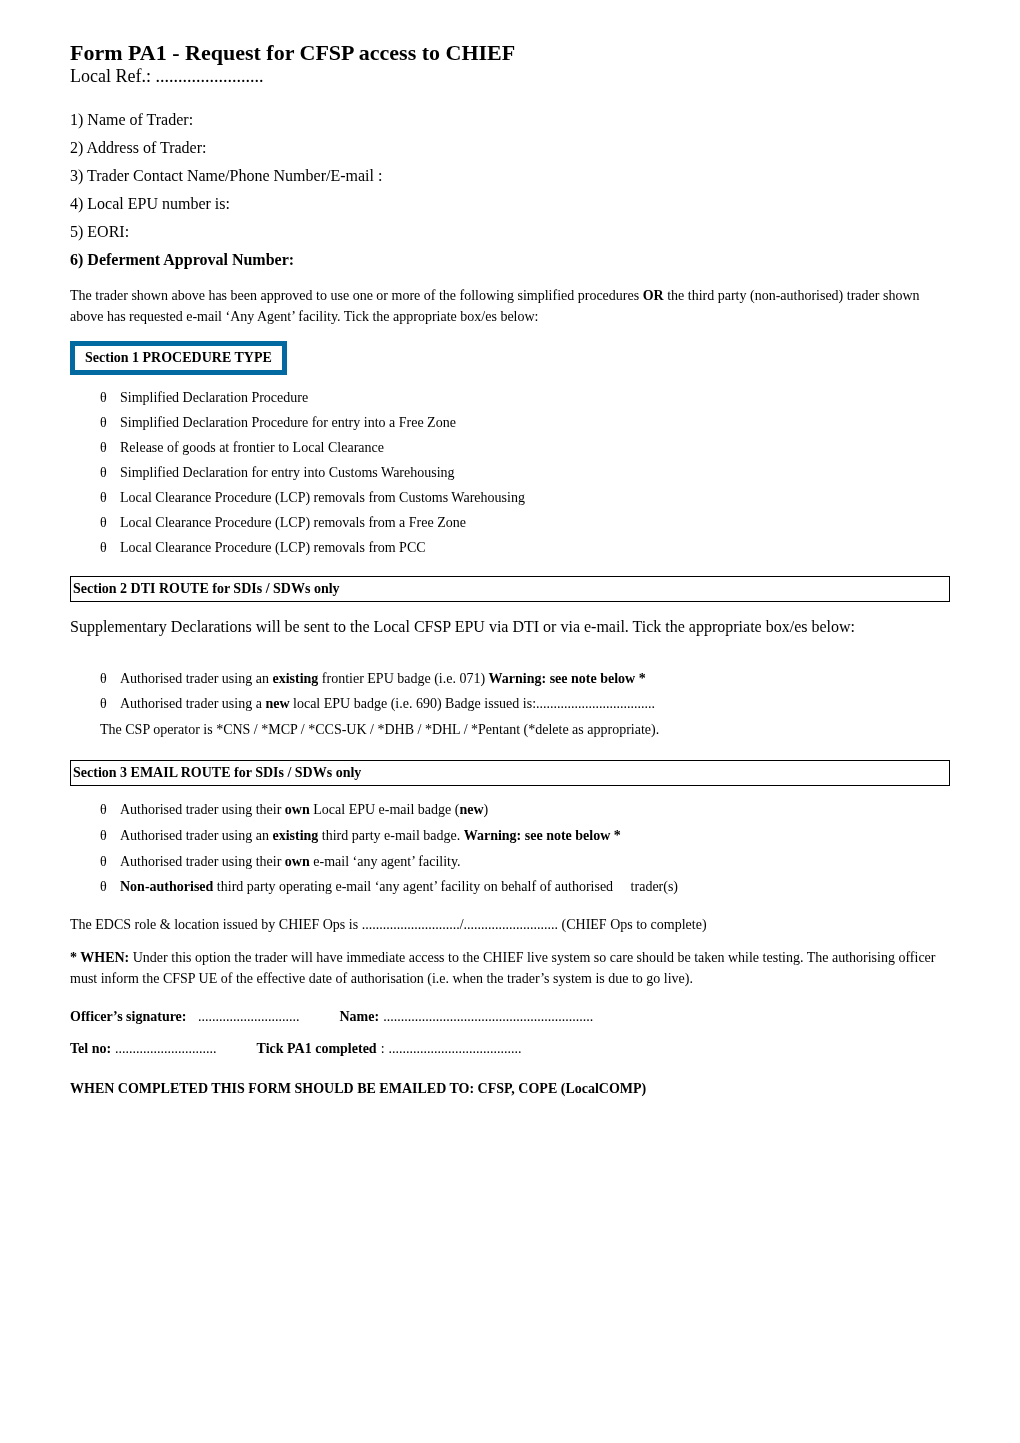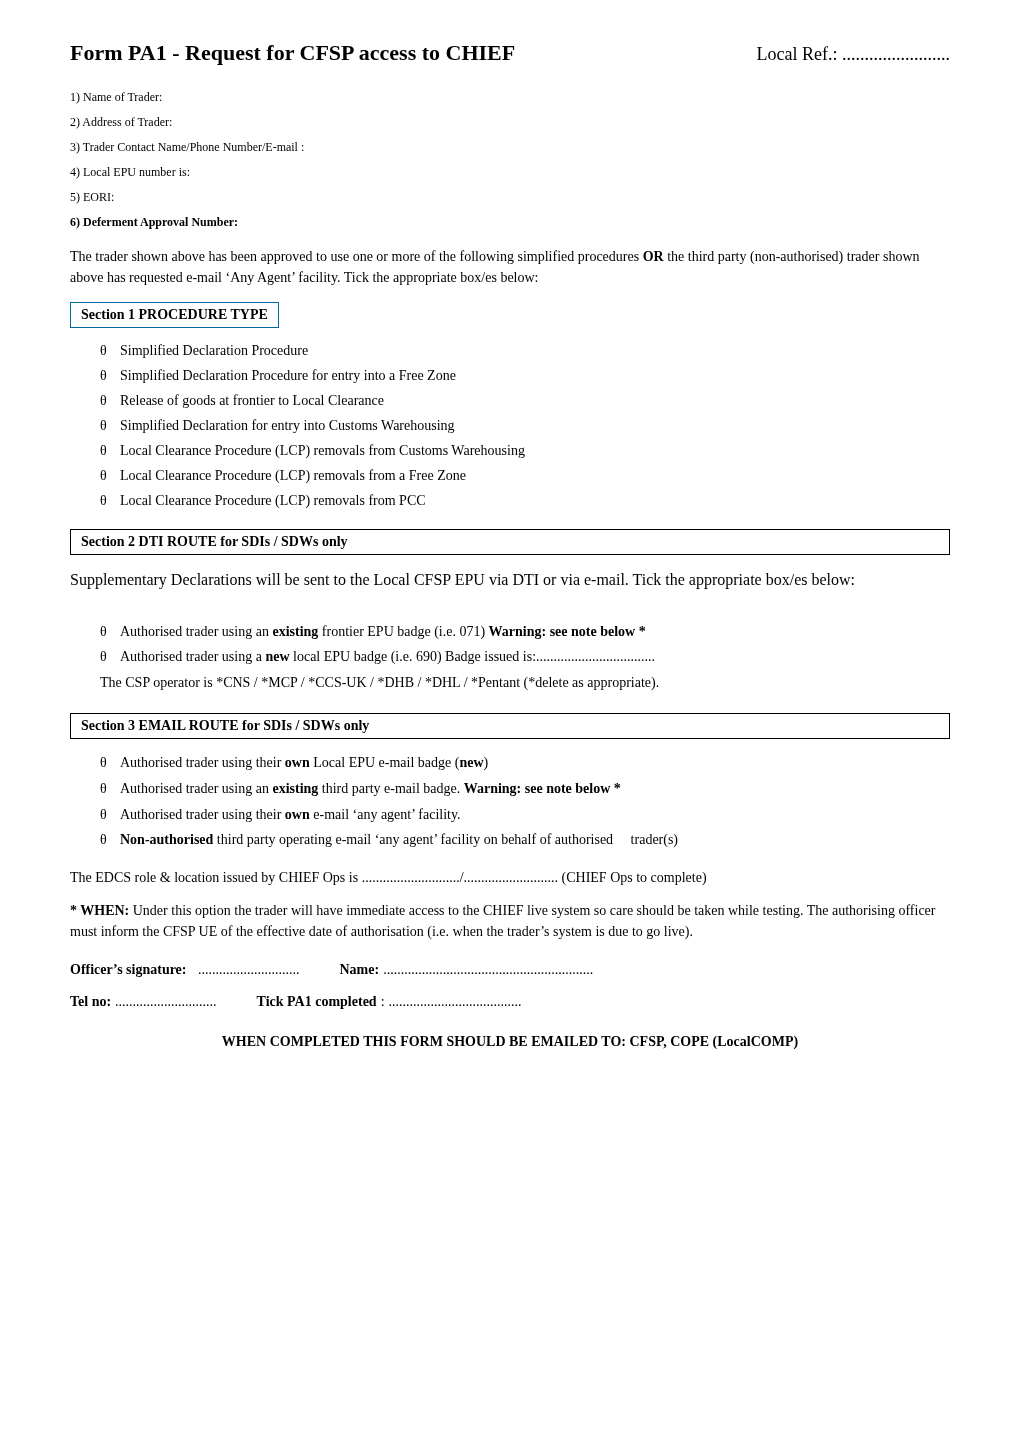--- a/index.html
+++ b/index.html
@@ -16,59 +16,60 @@
       width: 1020px;
       min-height: 1443px;
       padding: 40px 70px;
     }
 
     .page-title {
       display: flex;
       justify-content: space-between;
       align-items: baseline;
       margin-bottom: 24px;
+      flex-direction: column;
     }
 
     .page-title-left {
       font-size: 22px;
       font-weight: bold;
     }
 
     .page-title-right {
       font-size: 18px;
     }
 
     .field-row {
       margin-bottom: 10px;
-      font-size: 12px;
+      font-size: 16px;
     }
 
     .field-row.bold-label {
       font-weight: bold;
     }
 
     .intro-text {
       margin: 16px 0 14px 0;
       font-size: 14px;
       line-height: 1.5;
     }
 
     .section-box {
-      border: 1px solid #0369a1;
+      border: 5px solid #0369a1;
       display: inline-block;
       padding: 4px 10px;
       margin-bottom: 12px;
       font-weight: bold;
       font-size: 14px;
     }
 
     .section-box-full {
       border: 1px solid #000;
       display: block;
-      padding: 4px 10px;
+      padding: 4px 2px;
       margin-bottom: 12px;
       font-weight: bold;
       font-size: 14px;
     }
 
     .checkbox-list {
       margin: 0 0 12px 30px;
       list-style: none;
     }
 
@@ -138,21 +139,20 @@
     .signature-field {
       display: flex;
       align-items: flex-start;
       gap: 4px;
     }
 
     .footer-text {
       margin-top: 24px;
       font-size: 14px;
       font-weight: bold;
-      text-align: center;
     }
 
     .inline-bold {
       font-weight: bold;
     }
   </style>
 </head>
 <body>
 
 <div class="page-title">

